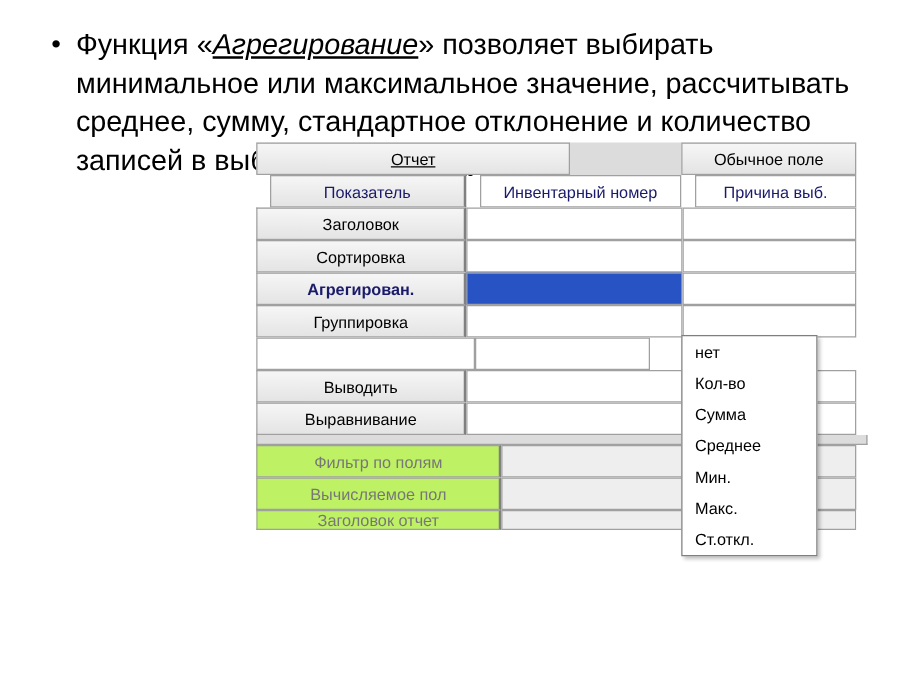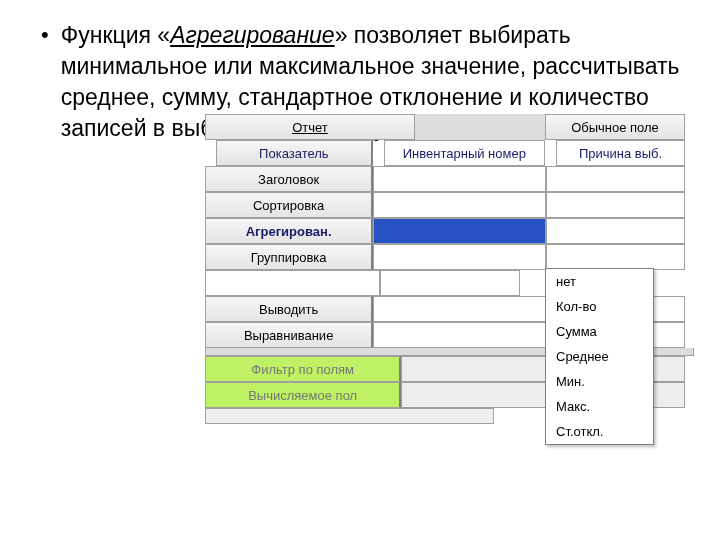--- a/index.html
+++ b/index.html
@@ -52,21 +52,21 @@
       border-right: 2px solid #808080;
       font-weight: 400;
     }
     .col1 { width: 175px; }
     .col2 { width: 140px; }
     .header-top .cell {
       background: linear-gradient(#f6f6f6,#e4e4e4);
       border: 1px solid #a0a0a0;
     }
     .header-top .rowlabel.title {
-      width: 210px;
+      width: 251px;
       background: linear-gradient(#f6f6f6,#e4e4e4);
       text-decoration: underline;
     }
     .header-top .typelabel {
       width: 140px;
       background: linear-gradient(#f6f6f6,#e4e4e4);
       margin-left: auto;
     }
     .header-top .spacer {
       flex: 1;
@@ -180,20 +180,21 @@
 
   <div class="row gray-row">
     <div class="cell rowlabel" style="width:200px">Фильтр по полям</div>
     <div class="cell" style="width:289px;background:#eee"></div>
   </div>
   <div class="row gray-row">
     <div class="cell rowlabel" style="width:200px">Вычисляемое пол</div>
     <div class="cell" style="width:289px;background:#eee"></div>
   </div>
   <div class="row gray-row" style="height:16px;overflow:hidden">
+    <div class="cell rowlabel" style="width:200px">Заголовок отчет</div>
     <div class="cell" style="width:289px;background:#eee"></div>
   </div>
 
   <div class="dropdown">
     <div class="dropdown-item">нет</div>
     <div class="dropdown-item">Кол-во</div>
     <div class="dropdown-item">Сумма</div>
     <div class="dropdown-item">Среднее</div>
     <div class="dropdown-item">Мин.</div>
     <div class="dropdown-item">Макс.</div>

